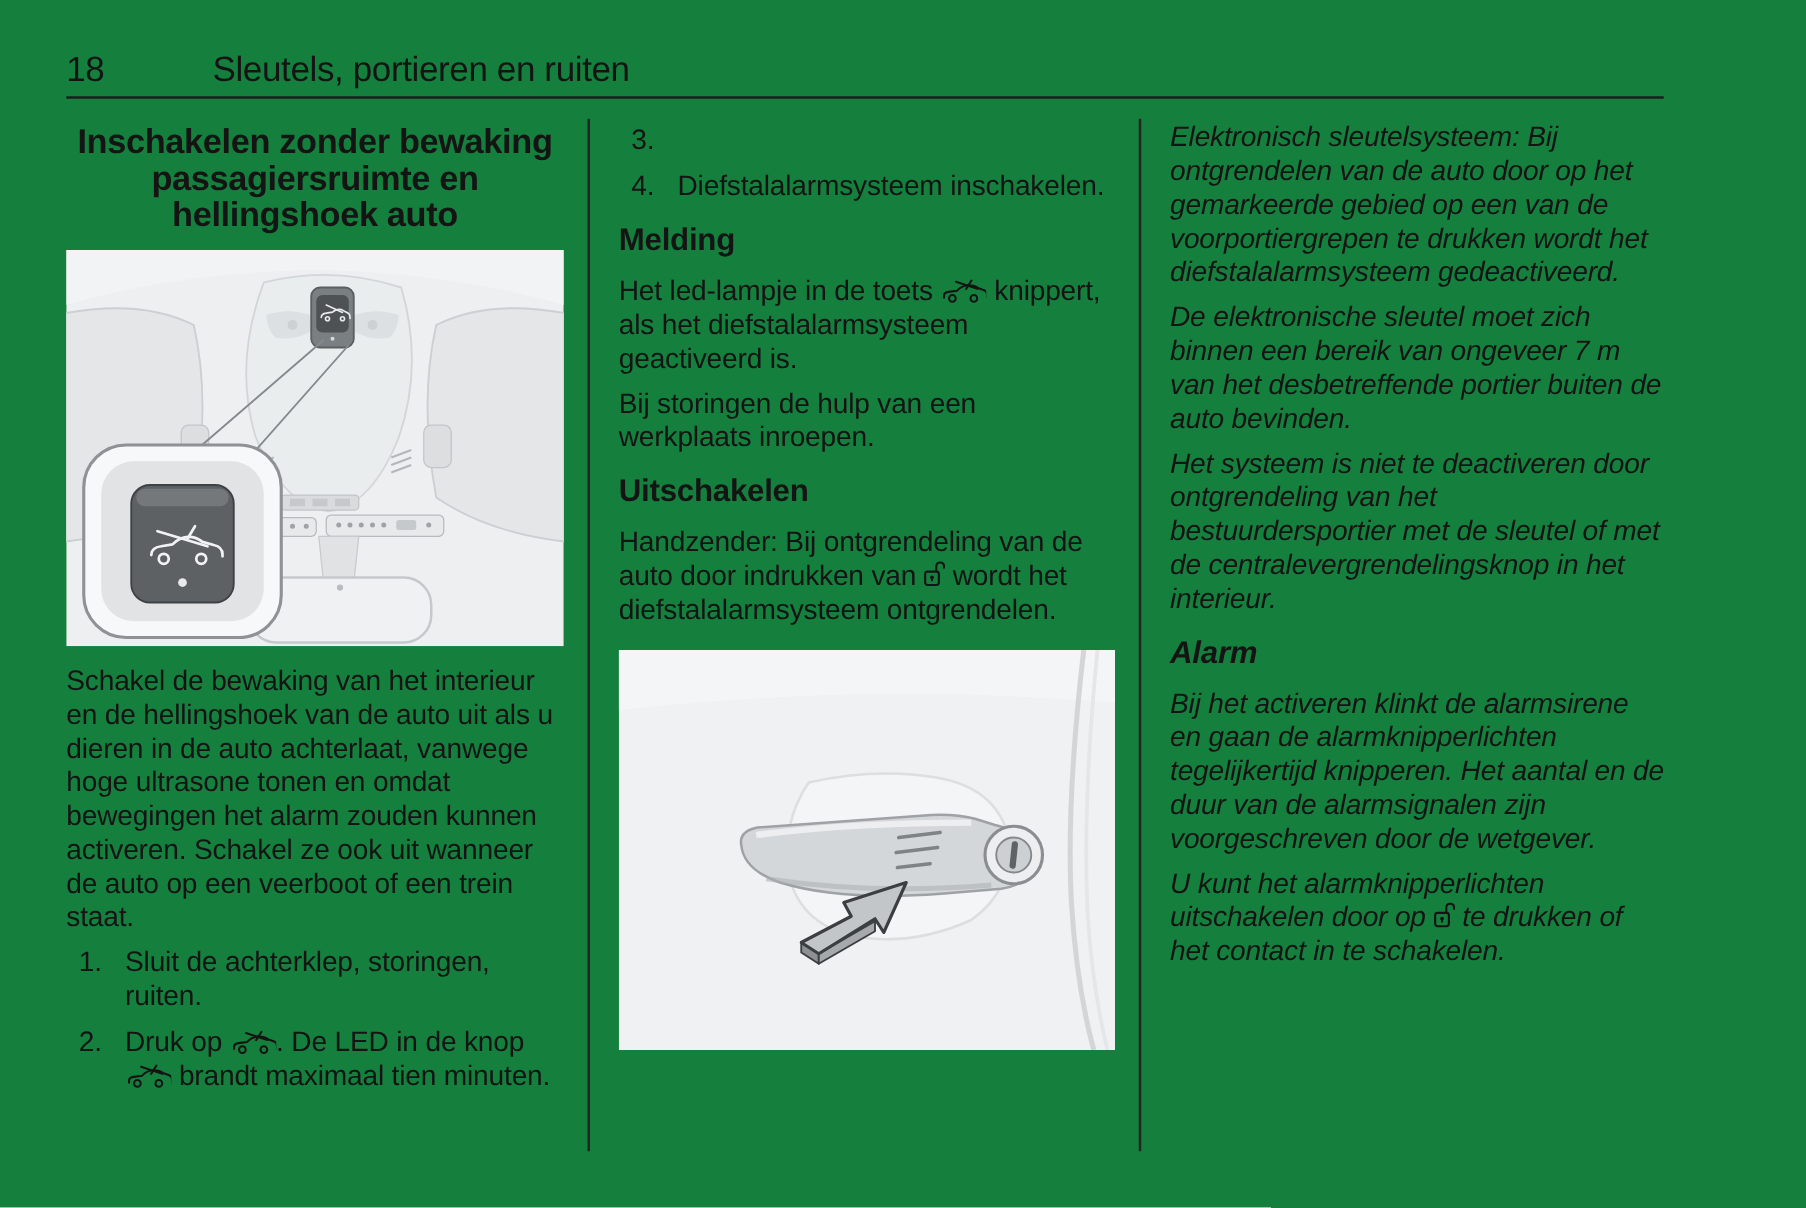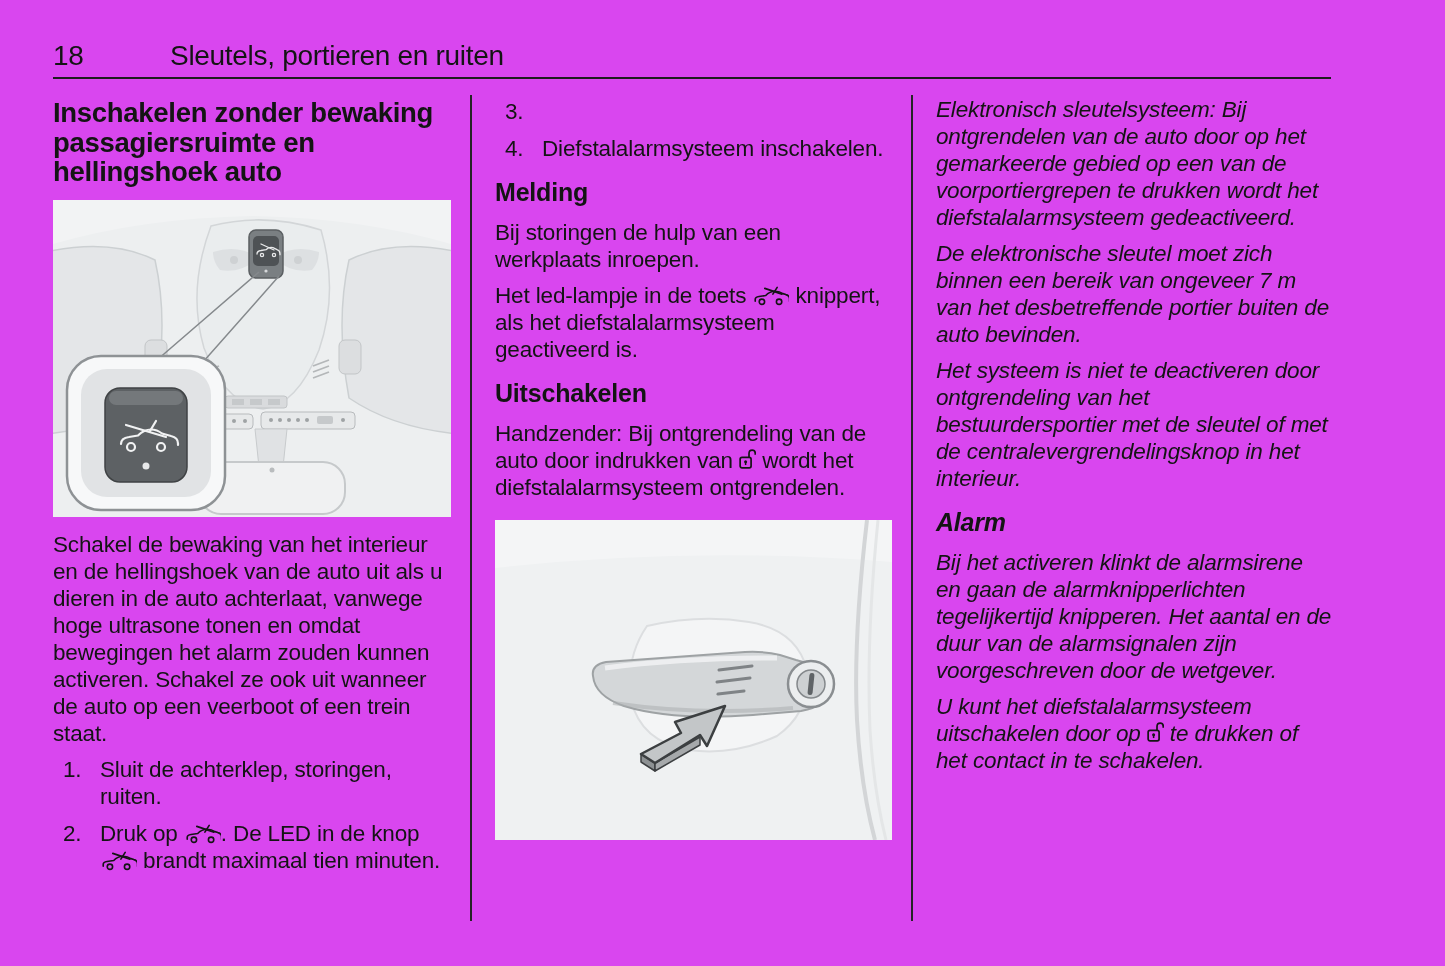--- a/index.html
+++ b/index.html
@@ -1,33 +1,33 @@
 <!DOCTYPE html>
 <html><head>
 <meta charset="utf-8">
 <style>
   * { margin:0; padding:0; box-sizing:border-box; }
   html,body { background:#ffffff; }
   .page {
-    position:relative; width:1445px; height:966px; background:#d946ef;
+    position:relative; width:1445px; height:966px; background:#15803d;
     font-family:"Liberation Sans","DejaVu Sans",sans-serif; color:#141414;
     overflow:hidden;
   }
   .hdr-num { position:absolute; left:53px; top:40px; font-size:28px; letter-spacing:-0.3px; }
   .hdr-title { position:absolute; left:170px; top:40px; font-size:28px; letter-spacing:-0.3px; }
   .hdr-rule { position:absolute; left:53px; top:77px; width:1278px; height:2px; background:#1d1d1d; }
 
   .col { position:absolute; top:96px; }
   .col1 { left:53px;  width:398px; }
   .col2 { left:495px; width:397px; }
   .col3 { left:936px; width:396px;font-style:italic; }
   .divider { position:absolute; top:95px; width:2px; height:826px; background:#252525; }
   .div1 { left:470px; } .div2 { left:911px; }
 
-  .col-heading { font-size:27.5px; line-height:29.5px; font-weight:700; letter-spacing:-0.3px; margin:2px 0 13px; }
+  .col-heading { font-size:27.5px; line-height:29.5px; font-weight:700; letter-spacing:-0.3px; margin:2px 0 13px;text-align:center; }
   .sub-heading { font-size:25px; line-height:27px; font-weight:700; letter-spacing:-0.2px; margin:17px 0 13px; }
   p.body { font-size:22.5px; line-height:27px; letter-spacing:-0.15px; margin:0 0 9px; }
   .list { margin-top:2px; }
   .li { display:flex; padding-left:10px; margin:0 0 10px; font-size:22.5px; line-height:27px; letter-spacing:-0.15px; }
   .li .num { width:37px; flex:none; }
   .li .li-text { flex:1; }
 
   .figure { display:block; margin:1px 0 14px; }
   .figure2 { display:block; margin:19px 0 0; }
 
@@ -155,32 +155,32 @@
         <span class="num">3.</span>
       </div>
       <div class="li">
         <span class="num">4.</span>
         <span class="li-text">Diefstalalarmsysteem inschakelen.</span>
       </div>
     </div>
 
     <h2 class="sub-heading">Melding</h2>
 
-    <p class="body">Bij storingen de hulp van een werkplaats inroepen.</p>
-
     <p class="body"><span>Het led-lampje in de toets </span><svg class="inline-icon car-glyph" viewBox="0 0 38 22">
           <g stroke="#141414" fill="none" stroke-width="1.7" stroke-linecap="round" stroke-linejoin="round">
             <path d="M3 16 v-2 q0-2.5 4-3 l7-1 q4-4.5 10-4.5 q4.5 0 8 2.5 l3 1 q4 1 4 4.5 v2.5"></path>
             <circle cx="10" cy="16.5" r="2.8"></circle>
             <circle cx="28" cy="16.5" r="2.8"></circle>
             <path d="M13 2.5 L31 8.5"></path>
             <path d="M26 1.5 l-4.5 7"></path>
           </g>
         </svg><span> knippert, als het diefstalalarmsysteem geactiveerd is.</span></p>
 
+    <p class="body">Bij storingen de hulp van een werkplaats inroepen.</p>
+
     <h2 class="sub-heading">Uitschakelen</h2>
 
     <p class="body"><span>Handzender: Bij ontgrendeling van de auto door indrukken van </span><svg class="inline-icon lock-glyph" viewBox="0 0 18 24">
           <g stroke="#141414" fill="none" stroke-width="1.8" stroke-linejoin="round">
             <rect x="1.2" y="10.2" width="11.6" height="11.3" rx="2"></rect>
             <path d="M10.6 10 V6.2 q0-3.7 3.4-3.7 q3.2 0 3.2 3.4 V7.6"></path>
           </g>
           <circle cx="7" cy="15" r="1.6" fill="#141414"></circle>
           <path d="M7 15.8 v2.6" stroke="#141414" stroke-width="1.6"></path>
         </svg><span> wordt het diefstalalarmsysteem ontgrendelen.</span></p>
@@ -218,21 +218,21 @@
 
   <div class="col col3">
     <p class="body">Elektronisch sleutelsysteem: Bij ontgrendelen van de auto door op het gemarkeerde gebied op een van de voorportiergrepen te drukken wordt het diefstalalarmsysteem gedeactiveerd.</p>
     <p class="body">De elektronische sleutel moet zich binnen een bereik van ongeveer 7 m van het desbetreffende portier buiten de auto bevinden.</p>
     <p class="body">Het systeem is niet te deactiveren door ontgrendeling van het bestuurdersportier met de sleutel of met de centralevergrendelingsknop in het interieur.</p>
 
     <h2 class="sub-heading">Alarm</h2>
 
     <p class="body">Bij het activeren klinkt de alarmsirene en gaan de alarmknipperlichten tegelijkertijd knipperen. Het aantal en de duur van de alarmsignalen zijn voorgeschreven door de wetgever.</p>
 
-    <p class="body"><span>U kunt het diefstalalarmsysteem uitschakelen door op </span><svg class="inline-icon lock-glyph" viewBox="0 0 18 24">
+    <p class="body"><span>U kunt het alarmknipperlichten uitschakelen door op </span><svg class="inline-icon lock-glyph" viewBox="0 0 18 24">
           <g stroke="#141414" fill="none" stroke-width="1.8" stroke-linejoin="round">
             <rect x="1.2" y="10.2" width="11.6" height="11.3" rx="2"></rect>
             <path d="M10.6 10 V6.2 q0-3.7 3.4-3.7 q3.2 0 3.2 3.4 V7.6"></path>
           </g>
           <circle cx="7" cy="15" r="1.6" fill="#141414"></circle>
           <path d="M7 15.8 v2.6" stroke="#141414" stroke-width="1.6"></path>
         </svg><span> te drukken of het contact in te schakelen.</span></p>
   </div>
 
 </div>

